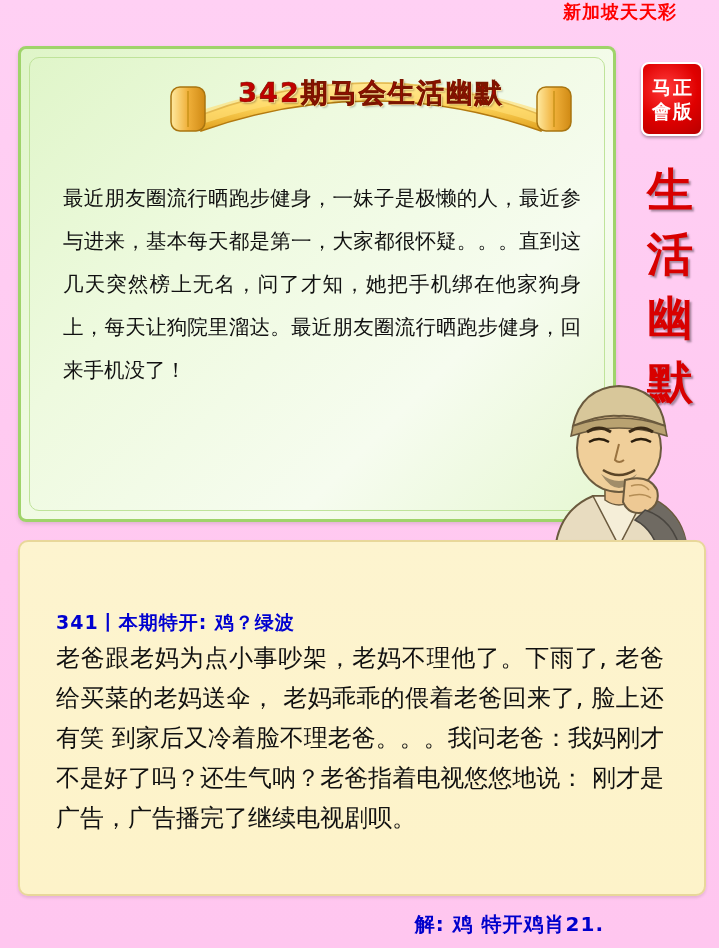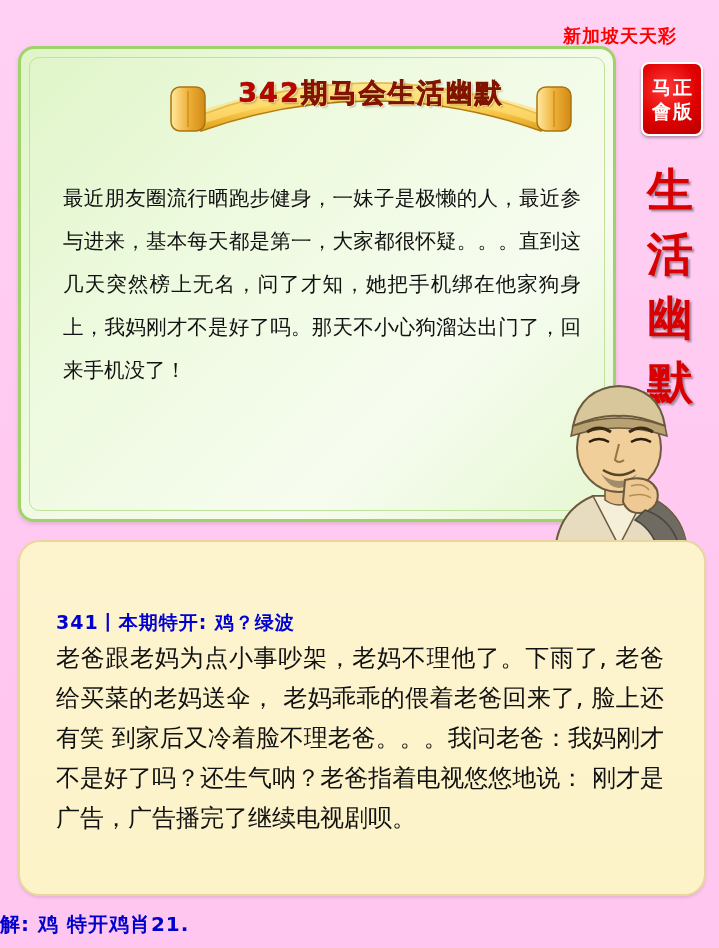--- a/index.html
+++ b/index.html
@@ -26,38 +26,38 @@
     left: 14px;
     top: 10px;
     font-size: 17px;
     color: #8f8f8f;
     letter-spacing: 1px;
     font-family: "DejaVu Sans", sans-serif;
   }
   .top-right-label {
     position: absolute;
     right: 42px;
-    top: 24px;
+    top: 0;
     font-size: 18px;
     color: #ff0000;
     font-weight: bold;
     letter-spacing: 1px;
     font-family: "DejaVu Sans", sans-serif;
   }
 
   
   .main-panel {
     position: absolute;
     left: 18px;
     top: 46px;
     width: 592px;
     height: 470px;
     background: linear-gradient(135deg, #dff5c8 0%, #eefadf 35%, #f6fcef 70%, #e6f7d2 100%);
     border: 3px solid #9fd36a;
-    border-radius: 16px;
+    border-radius: 8px;
     box-shadow: 0 2px 4px rgba(0,0,0,0.12);
   }
   .panel-inner-border {
     position: absolute;
     left: 8px;
     top: 8px;
     right: 8px;
     bottom: 8px;
     border: 1px solid #bfe39a;
     border-radius: 10px;
@@ -157,21 +157,21 @@
 
   
   .second-panel {
     position: absolute;
     left: 18px;
     top: 540px;
     width: 684px;
     height: 352px;
     background: linear-gradient(180deg, #fdf4cf 0%, #fdf3c9 100%);
     border: 2px solid #e8d79a;
-    border-radius: 22px;
+    border-radius: 10px;
     box-shadow: 0 2px 3px rgba(0,0,0,0.10);
   }
   .second-heading {
     position: absolute;
     left: 36px;
     top: 68px;
     font-size: 19px;
     font-weight: bold;
     color: #0000d0;
     letter-spacing: 1px;
@@ -188,21 +188,21 @@
     text-align: justify;
     font-family: "DejaVu Sans", sans-serif;
   }
 
   
   .footer-answer {
     position: absolute;
     left: 0;
     bottom: 10px;
     width: 604px;
-    text-align: left;
+    text-align: right;
     font-size: 20px;
     font-weight: bold;
     color: #0000cc;
     letter-spacing: 1px;
     font-family: "DejaVu Sans", sans-serif;
   }
 </style>
 </head>
 <body>
 
@@ -230,21 +230,21 @@
         <path d="M40,58 Q210,-6 380,58 L380,74 Q210,14 40,74 Z" fill="url(#gold)" stroke="#b37a10" stroke-width="1.5"></path>
         <path d="M44,52 Q210,-2 376,52 L376,66 Q210,10 44,66 Z" fill="#ffde76" opacity="0.65"></path>
         <rect x="10" y="30" width="34" height="44" rx="9" fill="url(#scroll)" stroke="#a97510" stroke-width="1.5"></rect>
         <rect x="376" y="30" width="34" height="44" rx="9" fill="url(#scroll)" stroke="#a97510" stroke-width="1.5"></rect>
         <line x1="27" y1="34" x2="27" y2="70" stroke="#b8860b" stroke-width="1"></line>
         <line x1="393" y1="34" x2="393" y2="70" stroke="#b8860b" stroke-width="1"></line>
       </svg>
       <div class="banner-text">342期马会生活幽默</div>
     </div>
 
-    <div class="story-text">最近朋友圈流行晒跑步健身，一妹子是极懒的人，最近参与进来，基本每天都是第一，大家都很怀疑。。。直到这几天突然榜上无名，问了才知，她把手机绑在他家狗身上，我妈刚才不是好了吗。那天不小心狗溜达出门了，回来手机没了！</div>
+    <div class="story-text">最近朋友圈流行晒跑步健身，一妹子是极懒的人，最近参与进来，基本每天都是第一，大家都很怀疑。。。直到这几天突然榜上无名，问了才知，她把手机绑在他家狗身上，每天让狗院里溜达。最近朋友圈流行晒跑步健身，回来手机没了！</div>
   </div>
 
   <div class="seal">
     <div class="seal-col">
       <span>马</span>
       <span>會</span>
     </div>
     <div class="seal-col">
       <span>正</span>
       <span>版</span>

